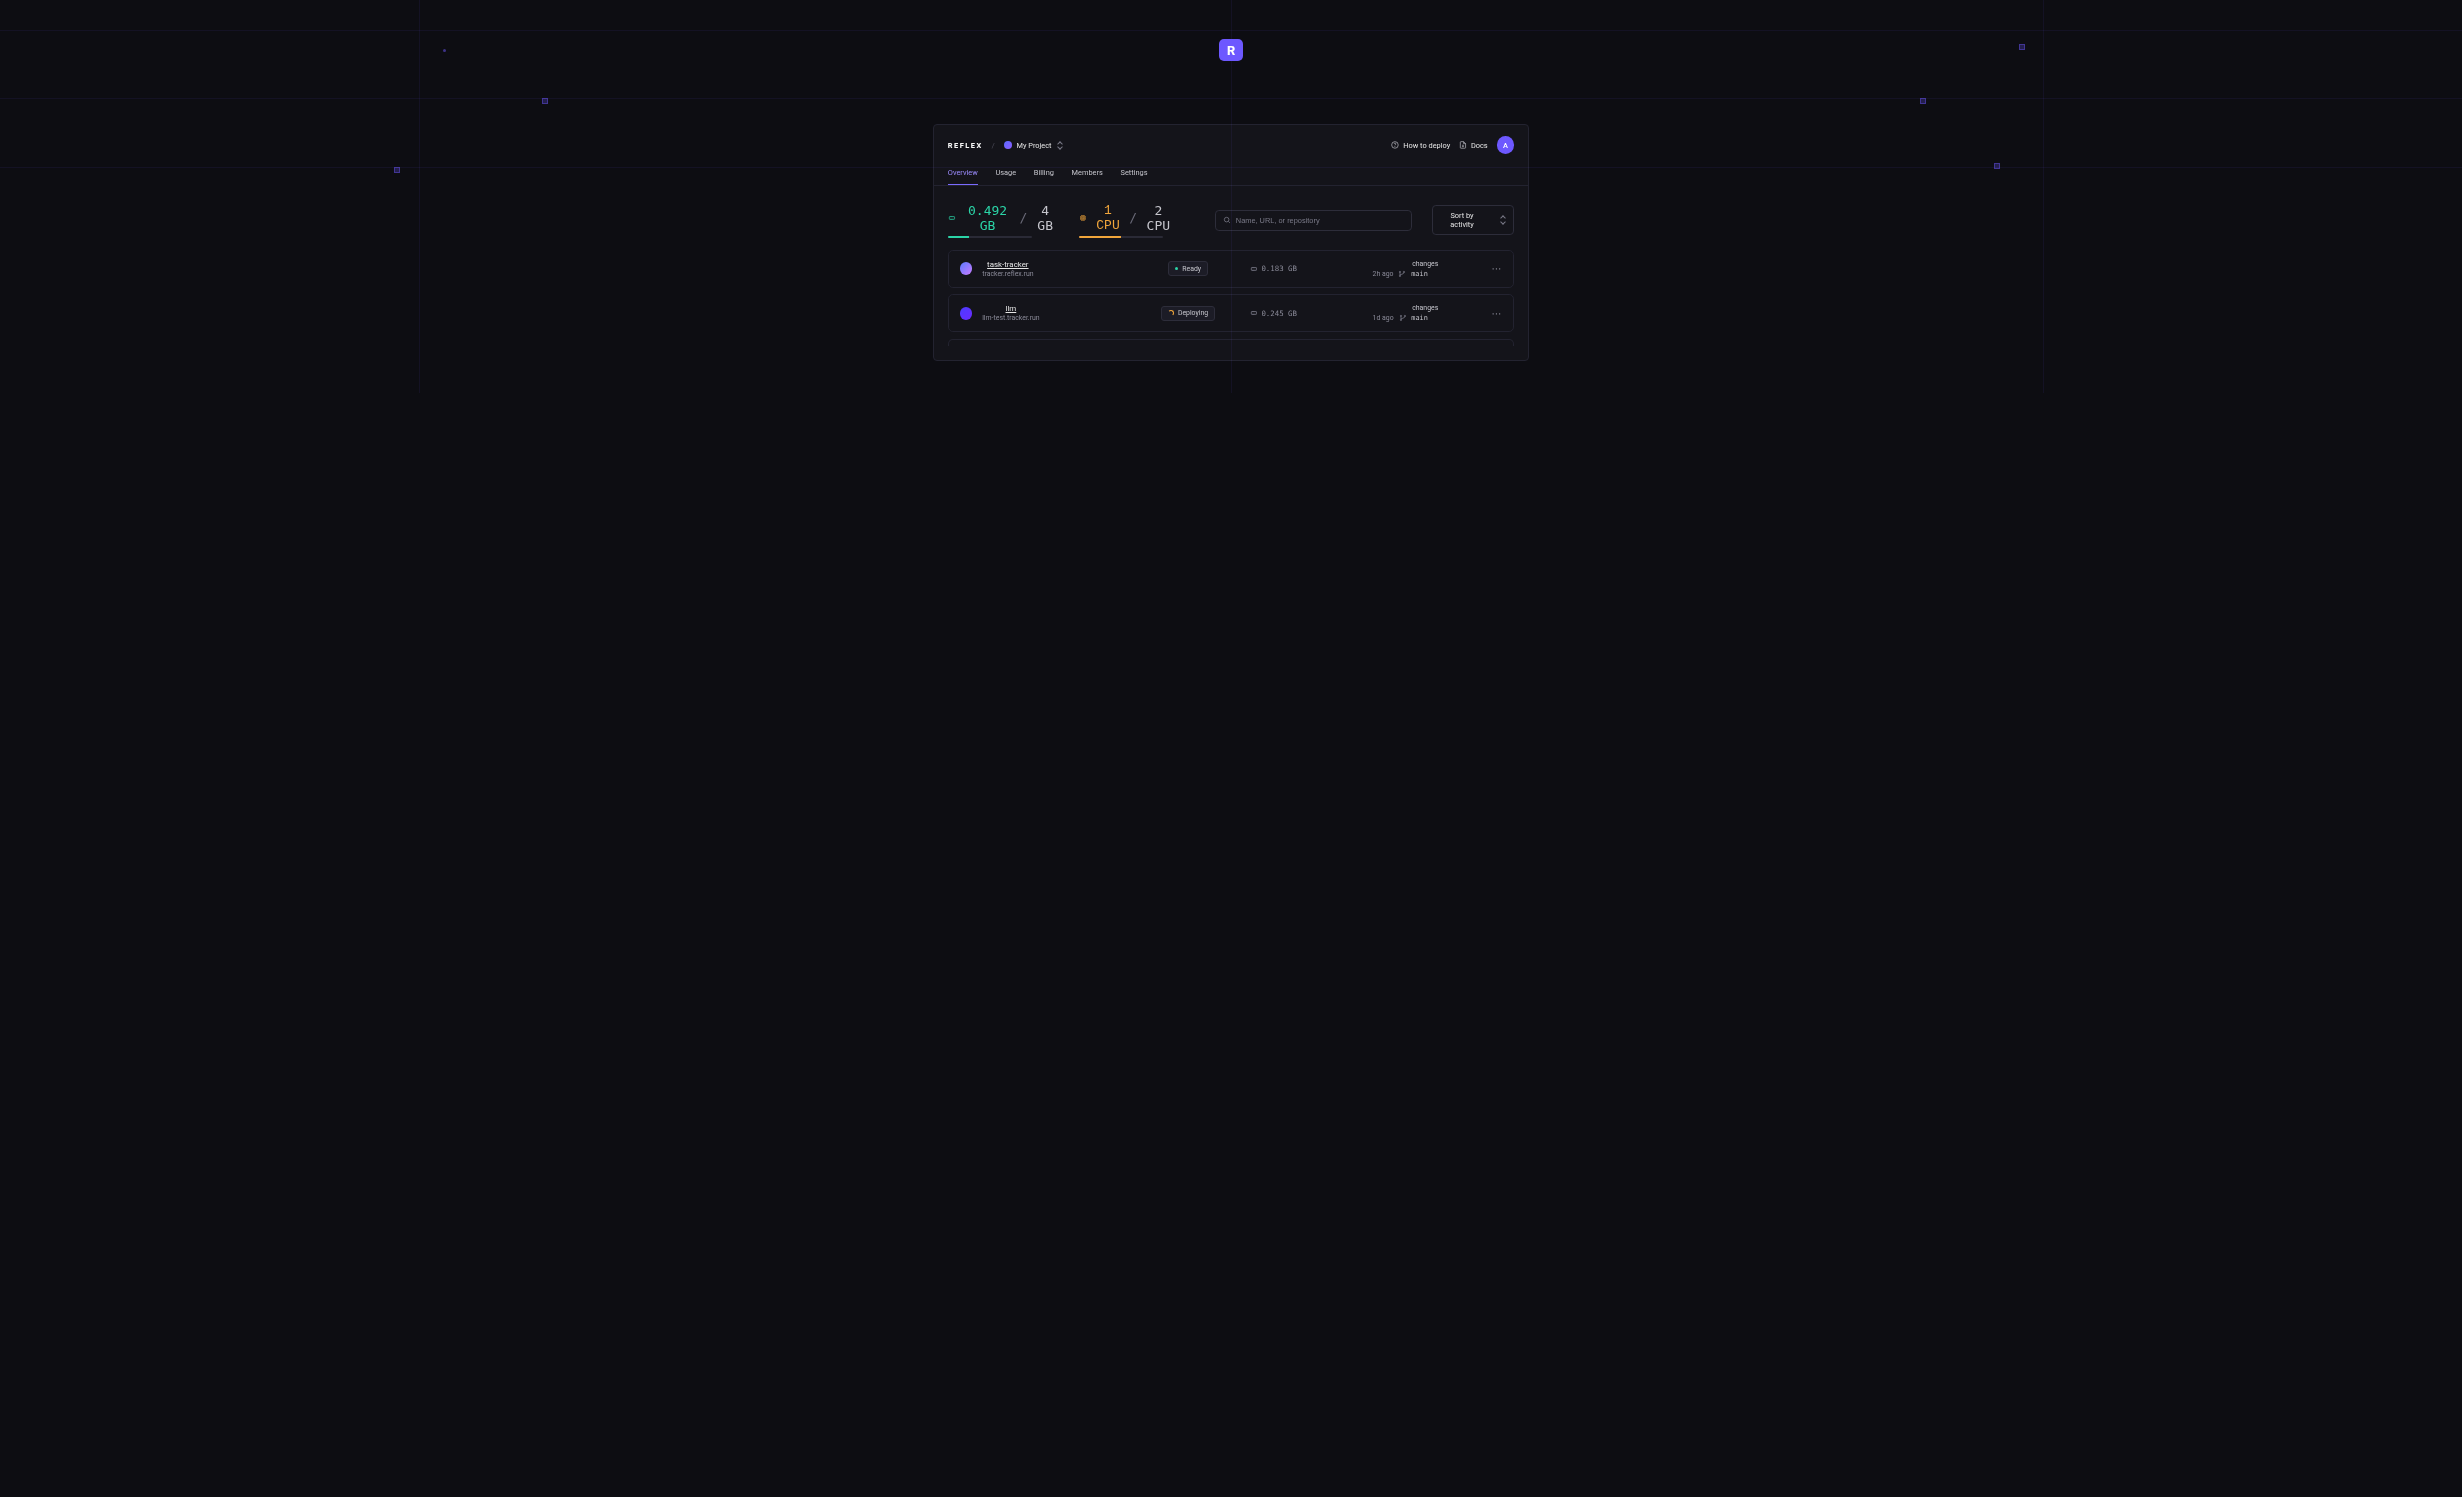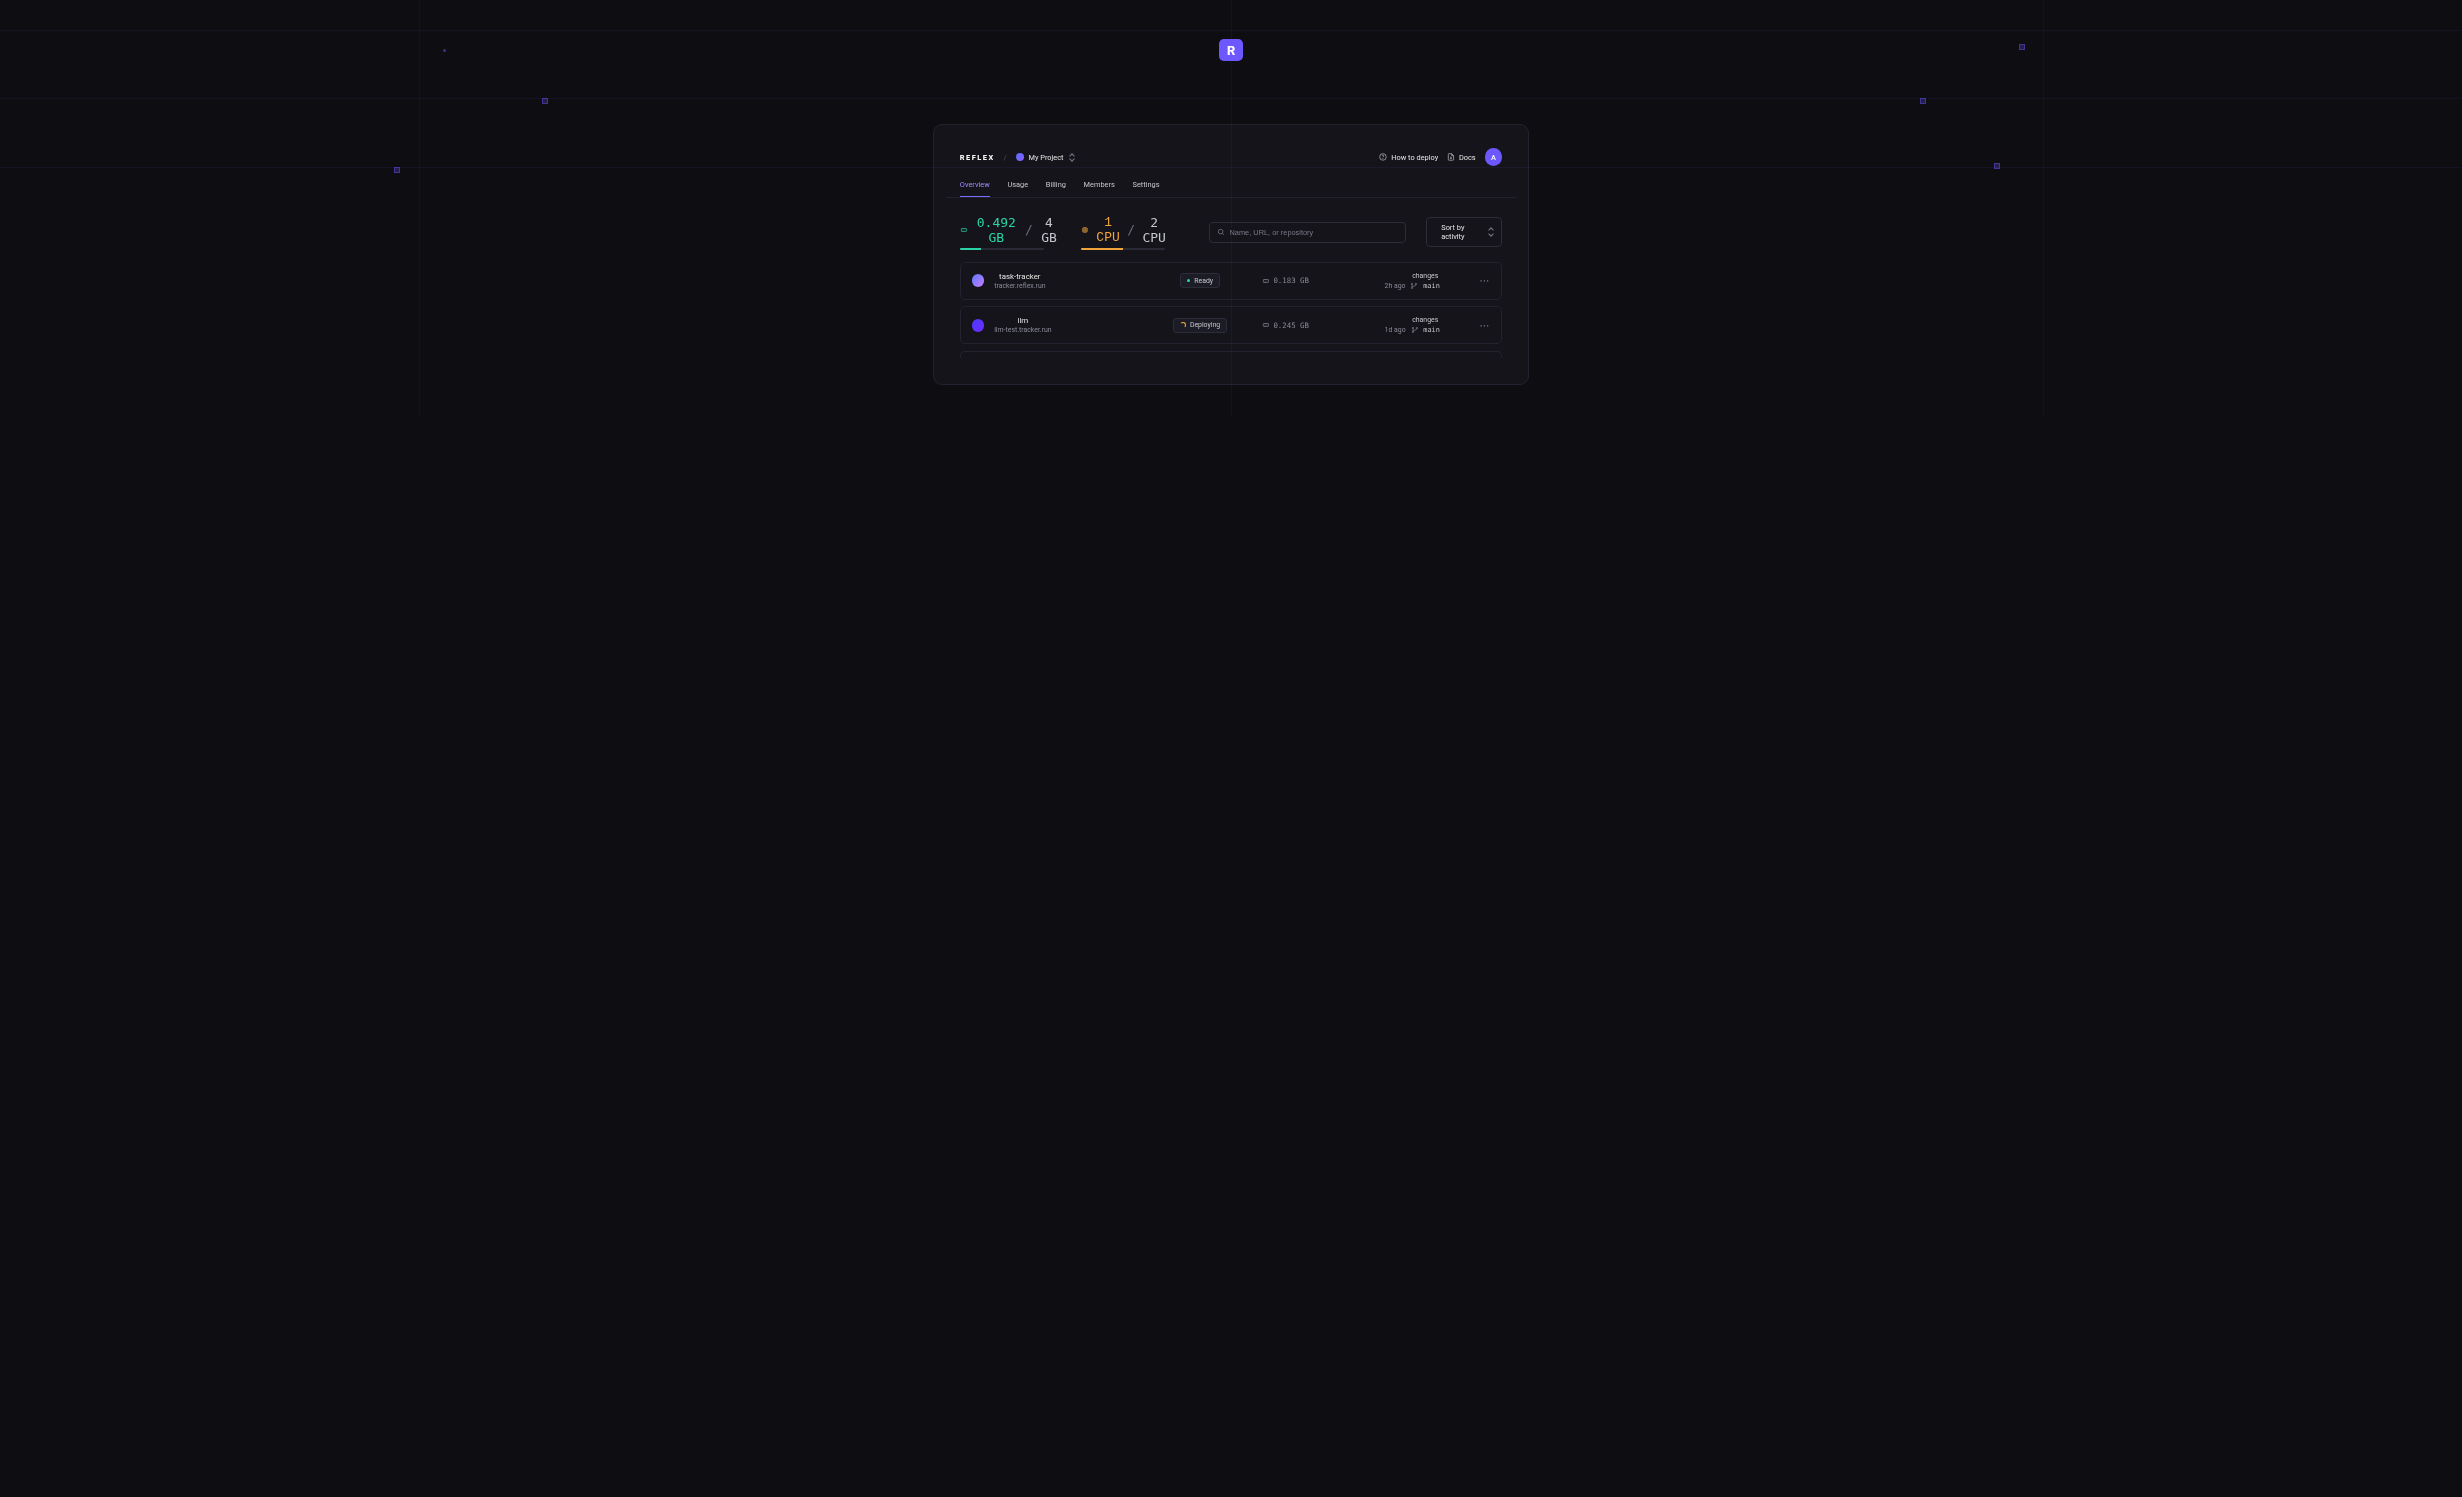--- a/index.html
+++ b/index.html
@@ -61,22 +61,22 @@
   max-width: 443px;
   margin: 0 auto;
   position: relative;
   z-index: 1;
 }
 .panel {
   max-width: 596px;
   margin: 44px auto 13px;
   background: #14141a;
   border: 0.5px solid #232330;
-  border-radius: 9px;
-  padding: 12px;
+  border-radius: 4px;
+  padding: 0;
   overflow: hidden;
 }
 .panel-header {
   display: flex;
   align-items: center;
   padding: 11.8px 13.8px 8.9px;
   gap: 8.9px;
 }
 .brand {
   font-size: 7.4px;
@@ -225,21 +225,21 @@
   padding: 8.9px 10.8px;
   cursor: pointer;
 }
 .card-left { display: flex; align-items: center; gap: 9.8px; }
 .card-dot {
   width: 12.8px; height: 12.8px; border-radius: 50%;
 }
 .card-dot.v1 { background: linear-gradient(135deg, #5b7bff, #c87bff); }
 .card-dot.v2 { background: linear-gradient(135deg, #4b3bff, #6b2bff); }
 .card-title-block { display: flex; flex-direction: column; gap: 1px; }
-.card-title { font-size: 7.9px; color: #e5e5e5; }
+.card-title { font-size: 7.9px; color: #e5e5e5; text-decoration: underline; }
 .card-sub { font-size: 6.9px; color: #8a8a98; }
 .status-pill {
   display: inline-flex;
   align-items: center;
   gap: 3.9px;
   background: #1c1c26;
   border: 0.5px solid #2d2d3a;
   border-radius: 3px;
   padding: 2.5px 5.9px;
   font-size: 6.9px;

